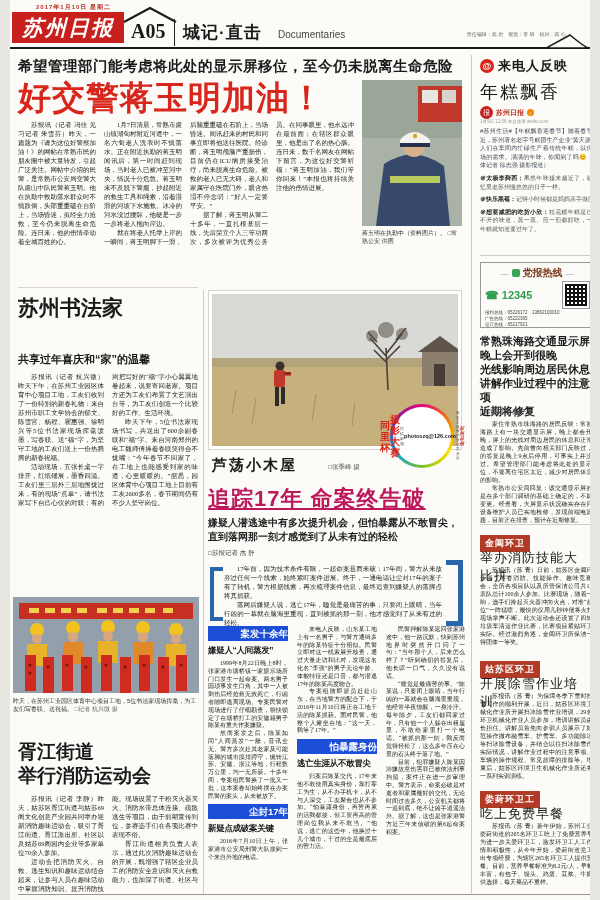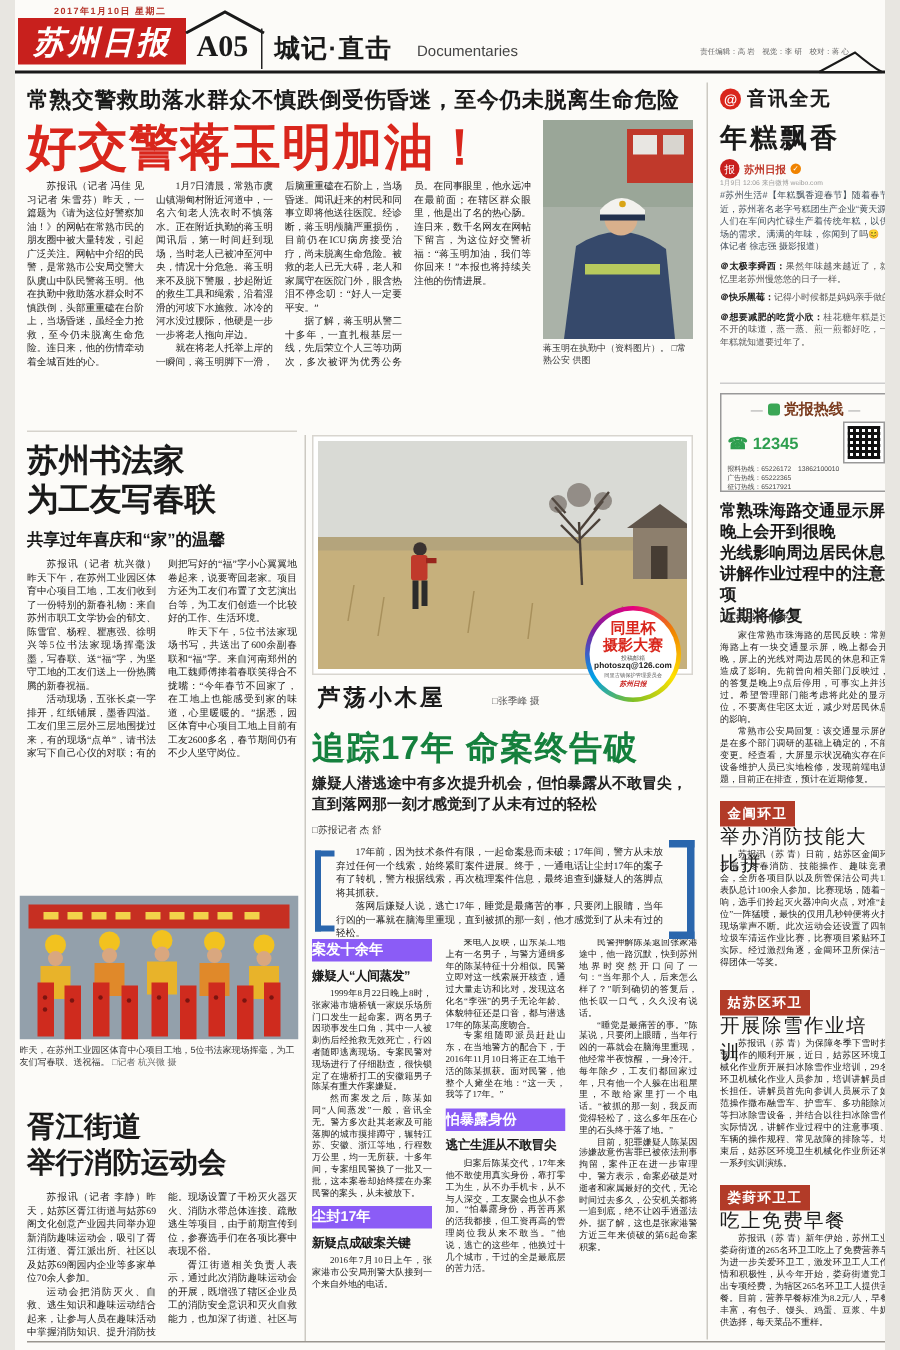--- a/index.html
+++ b/index.html
@@ -39,45 +39,45 @@
   .photo2{left:3px;top:597px;width:186px;height:96px;}
   .photo2cap{left:3px;top:697px;width:186px;font-size:6px;line-height:8px;color:#333;}
   .photo2cap .credit{color:#666;}
   .fire-title{left:8px;top:740px;font-size:19px;line-height:24px;font-weight:bold;}
   .fire-body{left:8px;top:794px;width:180px;height:100px;column-count:2;column-gap:8px;
      font-family:"Liberation Serif",serif;font-size:6.5px;line-height:9px;text-align:justify;overflow:hidden;}
   
   .photo3{left:198px;top:290px;width:254px;height:160px;background:#fff;border:1px solid #d8d5cf;padding:3px;box-sizing:border-box;}
   .badge{left:380px;top:404px;width:64px;height:64px;border-radius:50%;padding:3px;box-sizing:border-box;
      background:conic-gradient(#e6007e,#f08300,#ffe100,#7fbf26,#00a0e9,#7b1fa2,#e6007e);}
-  .badge-in{width:100%;height:100%;border-radius:50%;background:#fff;display:flex;flex-direction:column;align-items:center;justify-content:center;text-align:center;}
+  .badge-in{width:100%;height:100%;border-radius:50%;background:#fff;display:flex;flex-direction:row;align-items:center;justify-content:center;text-align:center;}
   .badge-t{font-size:10px;font-weight:bold;color:#d9261c;line-height:11px;}
   .badge-s{font-size:4px;color:#555;line-height:5px;}
   .badge-e{font-size:5.5px;font-weight:bold;color:#222;line-height:7px;}
   .badge-o{font-size:3.5px;color:#555;line-height:4.5px;}
   .badge-l{font-size:4.5px;font-weight:bold;color:#c8201d;font-family:"Liberation Serif",serif;font-style:italic;}
   .cap3{left:202px;top:456px;font-size:15px;font-weight:bold;letter-spacing:2px;}
   .cap3credit{left:318px;top:463px;font-size:6.5px;color:#555;}
   
-  .crime-hl{left:198px;top:484px;font-size:22px;font-weight:bold;color:#15803d;letter-spacing:1px;}
+  .crime-hl{left:198px;top:484px;font-size:22px;font-weight:bold;color:#be185d;letter-spacing:1px;text-decoration:underline;}
   .crime-sub{left:198px;top:516px;width:252px;font-size:10px;font-weight:bold;line-height:14px;color:#222;}
   .crime-by{left:198px;top:549px;font-size:6.5px;color:#444;}
   .brk-l{left:200px;top:567px;width:9px;height:46px;border-left:4px solid #2a66ad;border-top:4px solid #2a66ad;border-bottom:4px solid #2a66ad;}
   .crime-lead{left:214px;top:564px;width:218px;font-family:"Liberation Serif",serif;font-size:6.5px;line-height:9px;text-align:justify;color:#222;}
   .brk-r{left:436px;top:560px;width:12px;height:56px;border-right:5px solid #2a66ad;border-top:5px solid #2a66ad;border-bottom:5px solid #2a66ad;}
   .ccol{top:626px;width:80px;height:268px;overflow:hidden;}
   .c1{left:198px;} .c2{left:287px;} .c3{left:376px;width:79px;}
-  .ctag{background:#8b5cf6;color:#fff;font-size:9.5px;font-weight:bold;height:15px;line-height:15px;text-align:left;}
+  .ctag{background:#1d4ed8;color:#fff;font-size:9.5px;font-weight:bold;height:15px;line-height:15px;text-align:right;}
   .chead{font-size:8.5px;font-weight:bold;margin:4px 0 3px;letter-spacing:-.3px;}
   .cbody{font-family:"Liberation Serif",serif;font-size:6px;line-height:7.8px;text-align:justify;color:#222;}
   
   .sb-head{left:470px;top:57px;display:flex;align-items:center;gap:4px;}
   .at-icon{width:14px;height:14px;border-radius:50%;background:#d9261c;color:#fff;font-size:9px;font-weight:bold;display:flex;align-items:center;justify-content:center;}
   .sb-head b{font-size:13px;letter-spacing:1px;}
-  .sb-title{left:470px;top:80px;font-size:18px;font-weight:bold;letter-spacing:2px;}
+  .sb-title{left:470px;top:80px;font-size:18px;font-weight:normal;letter-spacing:2px;}
   .wb-card{left:470px;top:106px;display:flex;align-items:center;gap:3px;}
   .avatar{width:13px;height:13px;border-radius:50%;background:#c8201d;color:#fff;font-size:7px;font-family:"Liberation Serif",serif;display:flex;align-items:center;justify-content:center;}
   .wb-name{font-size:7px;font-weight:bold;color:#c0392b;}
   .vbadge{width:7px;height:7px;border-radius:50%;background:#f08300;color:#fff;font-size:5px;display:inline-flex;align-items:center;justify-content:center;}
   .wb-meta{left:470px;top:119px;font-size:4.5px;color:#999;}
   .wb-post{left:470px;top:127px;width:125px;font-size:6px;line-height:8.5px;text-align:justify;color:#3d4a57;}
   .comments{left:470px;top:174px;width:125px;}
   .cmt{font-size:6px;line-height:8.5px;text-align:justify;margin-bottom:4px;}
   .cmt b{color:#222;}
   .cmt span{font-family:"Liberation Serif",serif;color:#555;}
@@ -116,21 +116,21 @@
   <div class="abs a05">A05</div>
   <div class="abs a05-vline"></div>
   <div class="abs sec-title">城记·直击</div>
   <div class="abs sec-en">Documentaries</div>
   <div class="abs credits">责任编辑：高 岩　视觉：李 研　校对：蒋 心</div>
   <div class="abs hrule"></div>
   <svg class="abs arch" width="42" height="16" viewBox="0 0 42 16">
       <path d="M0 15 L24 2 Q36 12 42 15 Z" fill="#fcfbf8" stroke="#1a1a1a" stroke-width="1.5"></path>
     </svg>
 
-  <div class="abs kicker">常熟交警救助落水群众不慎跌倒受伤昏迷，至今仍未脱离生命危险</div>
+  <div class="abs kicker">希望管理部门能考虑将此处的显示屏移位，至今仍未脱离生命危险</div>
   <div class="abs headline1">好交警蒋玉明加油！</div>
   <div class="abs story1body bodylist">
       <p>苏报讯（记者 冯佳 见习记者 朱雪芬）昨天，一篇题为《请为这位好警察加油！》的网帖在常熟市民的朋友圈中被大量转发，引起广泛关注。网帖中介绍的民警，是常熟市公安局交警大队虞山中队民警蒋玉明。他在执勤中救助落水群众时不慎跌倒，头部重重磕在台阶上，当场昏迷，虽经全力抢救，至今仍未脱离生命危险。连日来，他的伤情牵动着全城百姓的心。</p>
       <p>1月7日清晨，常熟市虞山镇湖甸村附近河道中，一名六旬老人洗衣时不慎落水。正在附近执勤的蒋玉明闻讯后，第一时间赶到现场，当时老人已被冲至河中央，情况十分危急。蒋玉明来不及脱下警服，抄起附近的救生工具和绳索，沿着湿滑的河坡下水施救。冰冷的河水没过腰际，他硬是一步一步将老人拖向岸边。</p>
       <p>就在将老人托举上岸的一瞬间，蒋玉明脚下一滑，后脑重重磕在石阶上，当场昏迷。闻讯赶来的村民和同事立即将他送往医院。经诊断，蒋玉明颅脑严重损伤，目前仍在ICU病房接受治疗，尚未脱离生命危险。被救的老人已无大碍，老人和家属守在医院门外，眼含热泪不停念叨：“好人一定要平安。”</p>
       <p>据了解，蒋玉明从警二十多年，一直扎根基层一线，先后荣立个人三等功两次，多次被评为优秀公务员。在同事眼里，他永远冲在最前面；在辖区群众眼里，他是出了名的热心肠。连日来，数千名网友在网帖下留言，为这位好交警祈福：“蒋玉明加油，我们等你回来！”本报也将持续关注他的伤情进展。</p>
     </div>
   <svg class="abs photo1" viewBox="0 0 100 146" preserveAspectRatio="none">
     <rect width="100" height="146" fill="#aab2a8"></rect>
     <rect width="100" height="58" fill="#9aa698"></rect>
@@ -149,21 +149,20 @@
     <span class="credit">□常熟公安 供图</span>
   </div>
 
   <div class="abs hr-left"></div>
   <div class="abs vdiv-l"></div>
   <div class="abs vdiv-r"></div>
   <div class="abs botrule"></div>
 
   <div class="abs calli-title">
     <div>苏州书法家</div>
-    <div>为工友写春联</div>
   </div>
   <div class="abs calli-sub">共享过年喜庆和“家”的温馨</div>
   <div class="abs calli-body bodylist">
       <p>苏报讯（记者 杭兴微）昨天下午，在苏州工业园区体育中心项目工地，工友们收到了一份特别的新春礼物：来自苏州市职工文学协会的郁文、陈雪官、杨程、瞿惠强、徐明兴等5位书法家现场挥毫泼墨，写春联、送“福”字，为坚守工地的工友们送上一份热腾腾的新春祝福。</p>
       <p>活动现场，五张长桌一字排开，红纸铺展，墨香四溢。工友们里三层外三层地围拢过来，有的现场“点单”，请书法家写下自己心仪的对联；有的则把写好的“福”字小心翼翼地卷起来，说要寄回老家。项目方还为工友们布置了文艺演出台等，为工友们创造一个比较好的工作、生活环境。</p>
       <p>昨天下午，5位书法家现场书写，共送出了600余副春联和“福”字。来自河南郑州的电工魏师傅捧着春联笑得合不拢嘴：“今年春节不回家了，在工地上也能感受到家的味道，心里暖暖的。”据悉，园区体育中心项目工地上目前有工友2600多名，春节期间仍有不少人坚守岗位。</p>
     </div>
   <svg class="abs photo2" viewBox="0 0 186 96" preserveAspectRatio="none">
     <rect width="186" height="96" fill="#93a0ab"></rect>
     <rect x="6" y="6" width="174" height="16" fill="#c62f22"></rect>
@@ -320,21 +319,21 @@
   <div class="abs ccol c3">
     <div class="cbody bodylist">
         <p>民警押解陈某返回张家港途中，他一路沉默，快到苏州地界时突然开口问了一句：“当年那个人，后来怎么样了？”听到确切的答复后，他长叹一口气，久久没有说话。</p>
         <p>“睡觉是最痛苦的事。”陈某说，只要闭上眼睛，当年行凶的一幕就会在脑海里重现，他经常半夜惊醒，一身冷汗。每年除夕，工友们都回家过年，只有他一个人躲在出租屋里，不敢给家里打一个电话。“被抓的那一刻，我反而觉得轻松了，这么多年压在心里的石头终于落了地。”</p>
         <p>目前，犯罪嫌疑人陈某因涉嫌故意伤害罪已被依法刑事拘留，案件正在进一步审理中。警方表示，命案必破是对逝者和家属最好的交代，无论时间过去多久，公安机关都将一追到底，绝不让凶手逍遥法外。据了解，这也是张家港警方近三年来侦破的第6起命案积案。</p>
       </div>
   </div>
 
   <div class="abs sb-head">
     <span class="at-icon">@</span>
-    <b>音讯全无</b>
+    <b>来电人反映</b>
   </div>
   <div class="abs sb-title">年糕飘香</div>
   <div class="abs wb-card">
     <span class="avatar">报</span>
     <span class="wb-name">苏州日报</span>
     <span class="vbadge">✓</span>
   </div>
   <div class="abs wb-meta">1月9日 12:06 来自微博 weibo.com</div>
   <div class="abs wb-post">#苏州生活#【年糕飘香迎春节】随着春节的临近，苏州著名老字号糕团生产企业“黄天源”的工人们在车间内忙碌生产着传统年糕，以供应市场的需求。满满的年味，你闻到了吗😊（全媒体记者 徐志强 摄影报道）</div>
   <div class="abs comments">

